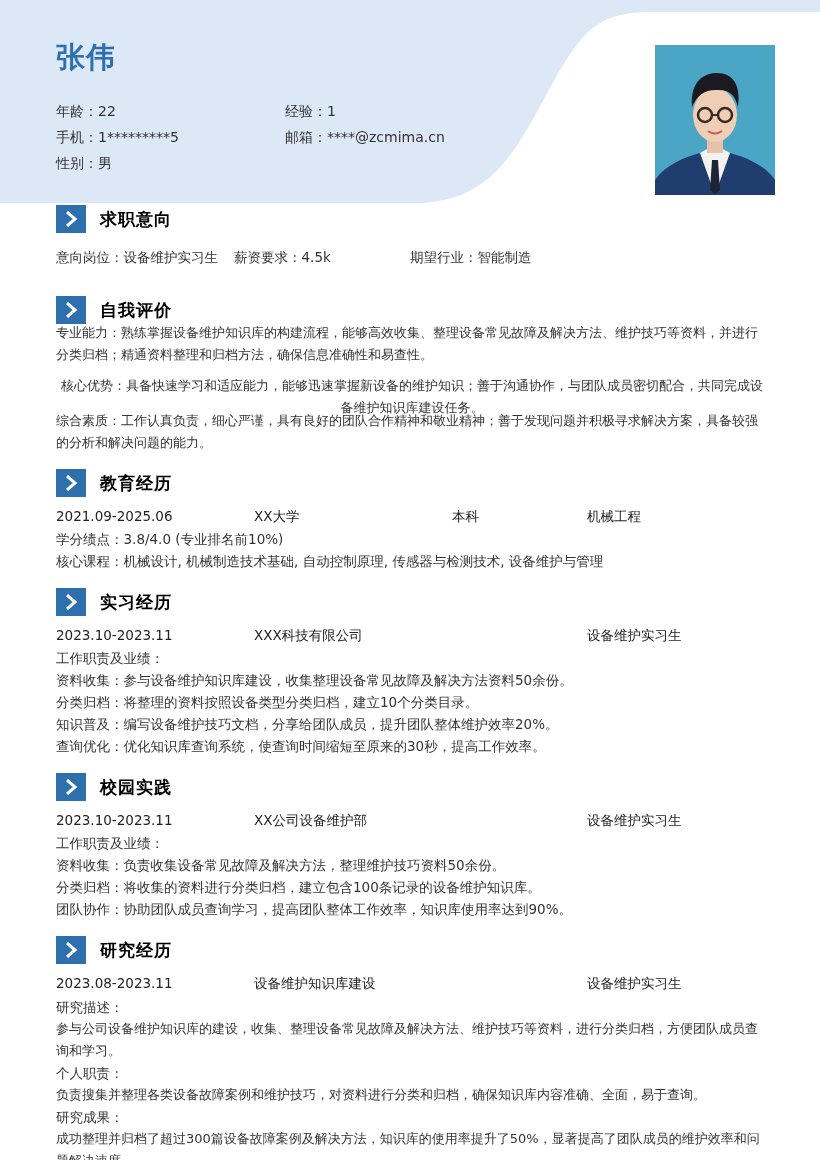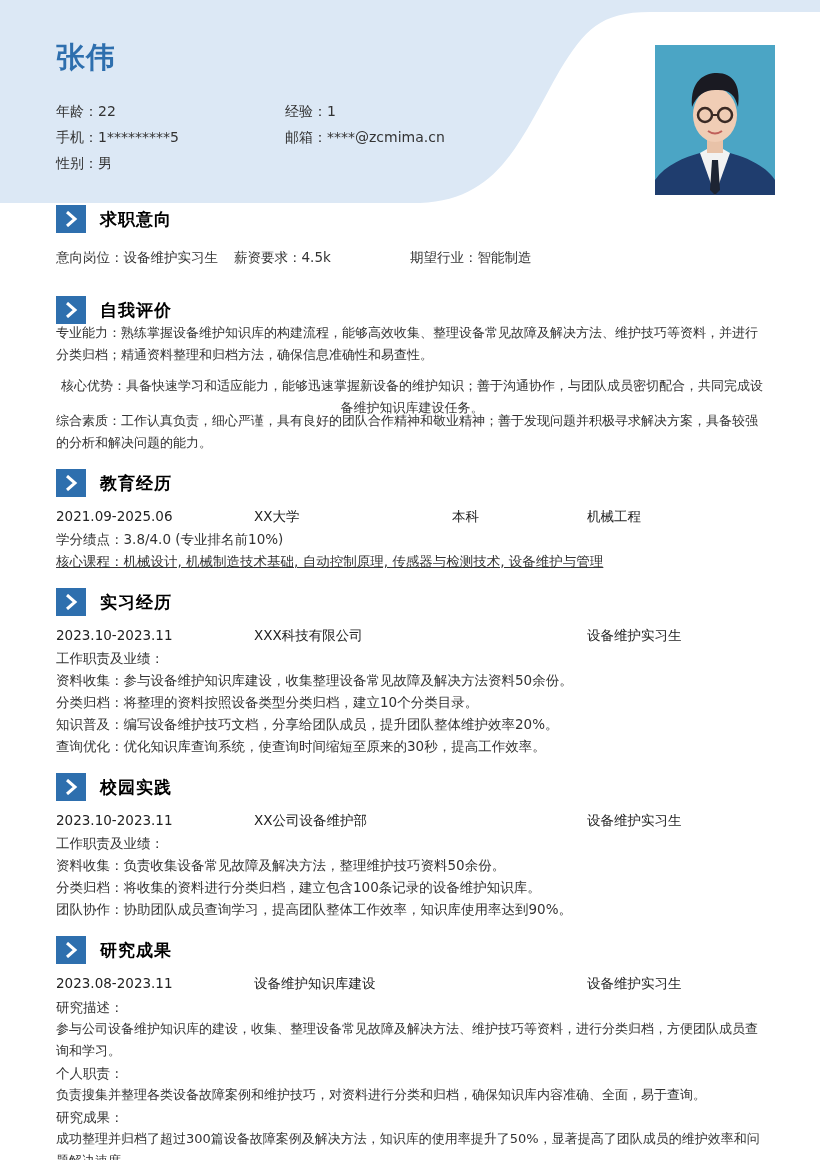--- a/index.html
+++ b/index.html
@@ -109,21 +109,21 @@
         <path d="M3 1 L11 8 L3 15" fill="none" stroke="#fff" stroke-width="3"></path>
       </svg>
   </div>
   <div class="sec-title">教育经历</div>
 </div>
 <div class="line bold" style="top:505px;">2021.09-2025.06</div>
 <div class="line bold" style="left:254px; top:505px;">XX大学</div>
 <div class="line bold" style="left:452px; top:505px;">本科</div>
 <div class="line bold" style="left:587px; top:505px;">机械工程</div>
 <div class="line" style="top:528px;">学分绩点：3.8/4.0 (专业排名前10%)</div>
-<div class="line" style="top:550px;text-decoration:underline;">核心课程：机械设计, 机械制造技术基础, 自动控制原理, 传感器与检测技术, 设备维护与管理</div>
+<div class="line" style="top:550px;">核心课程：机械设计, 机械制造技术基础, 自动控制原理, 传感器与检测技术, 设备维护与管理</div>
 
 <div class="section-head" style="top:588px;">
   <div class="sec-icon">
     <svg width="14" height="16" viewBox="0 0 14 16">
         <path d="M3 1 L11 8 L3 15" fill="none" stroke="#fff" stroke-width="3"></path>
       </svg>
   </div>
   <div class="sec-title">实习经历</div>
 </div>
 <div class="line bold" style="top:624px;">2023.10-2023.11</div>
@@ -150,21 +150,21 @@
 <div class="line" style="top:854px;">资料收集：负责收集设备常见故障及解决方法，整理维护技巧资料50余份。</div>
 <div class="line" style="top:876px;">分类归档：将收集的资料进行分类归档，建立包含100条记录的设备维护知识库。</div>
 <div class="line" style="top:898px;">团队协作：协助团队成员查询学习，提高团队整体工作效率，知识库使用率达到90%。</div>
 
 <div class="section-head" style="top:936px;">
   <div class="sec-icon">
     <svg width="14" height="16" viewBox="0 0 14 16">
         <path d="M3 1 L11 8 L3 15" fill="none" stroke="#fff" stroke-width="3"></path>
       </svg>
   </div>
-  <div class="sec-title">研究成果</div>
+  <div class="sec-title">研究经历</div>
 </div>
 <div class="line bold" style="top:972px;">2023.08-2023.11</div>
 <div class="line bold" style="left:254px; top:972px;">设备维护知识库建设</div>
 <div class="line bold" style="left:587px; top:972px;">设备维护实习生</div>
 <div class="line" style="top:996px;">研究描述：</div>
 <div class="para" style="top:1018px;">参与公司设备维护知识库的建设，收集、整理设备常见故障及解决方法、维护技巧等资料，进行分类归档，方便团队成员查询和学习。</div>
 <div class="line" style="top:1062px;">个人职责：</div>
 <div class="para" style="top:1084px;">负责搜集并整理各类设备故障案例和维护技巧，对资料进行分类和归档，确保知识库内容准确、全面，易于查询。</div>
 <div class="line" style="top:1106px;">研究成果：</div>
 <div class="para" style="top:1128px;">成功整理并归档了超过300篇设备故障案例及解决方法，知识库的使用率提升了50%，显著提高了团队成员的维护效率和问题解决速度。</div>

